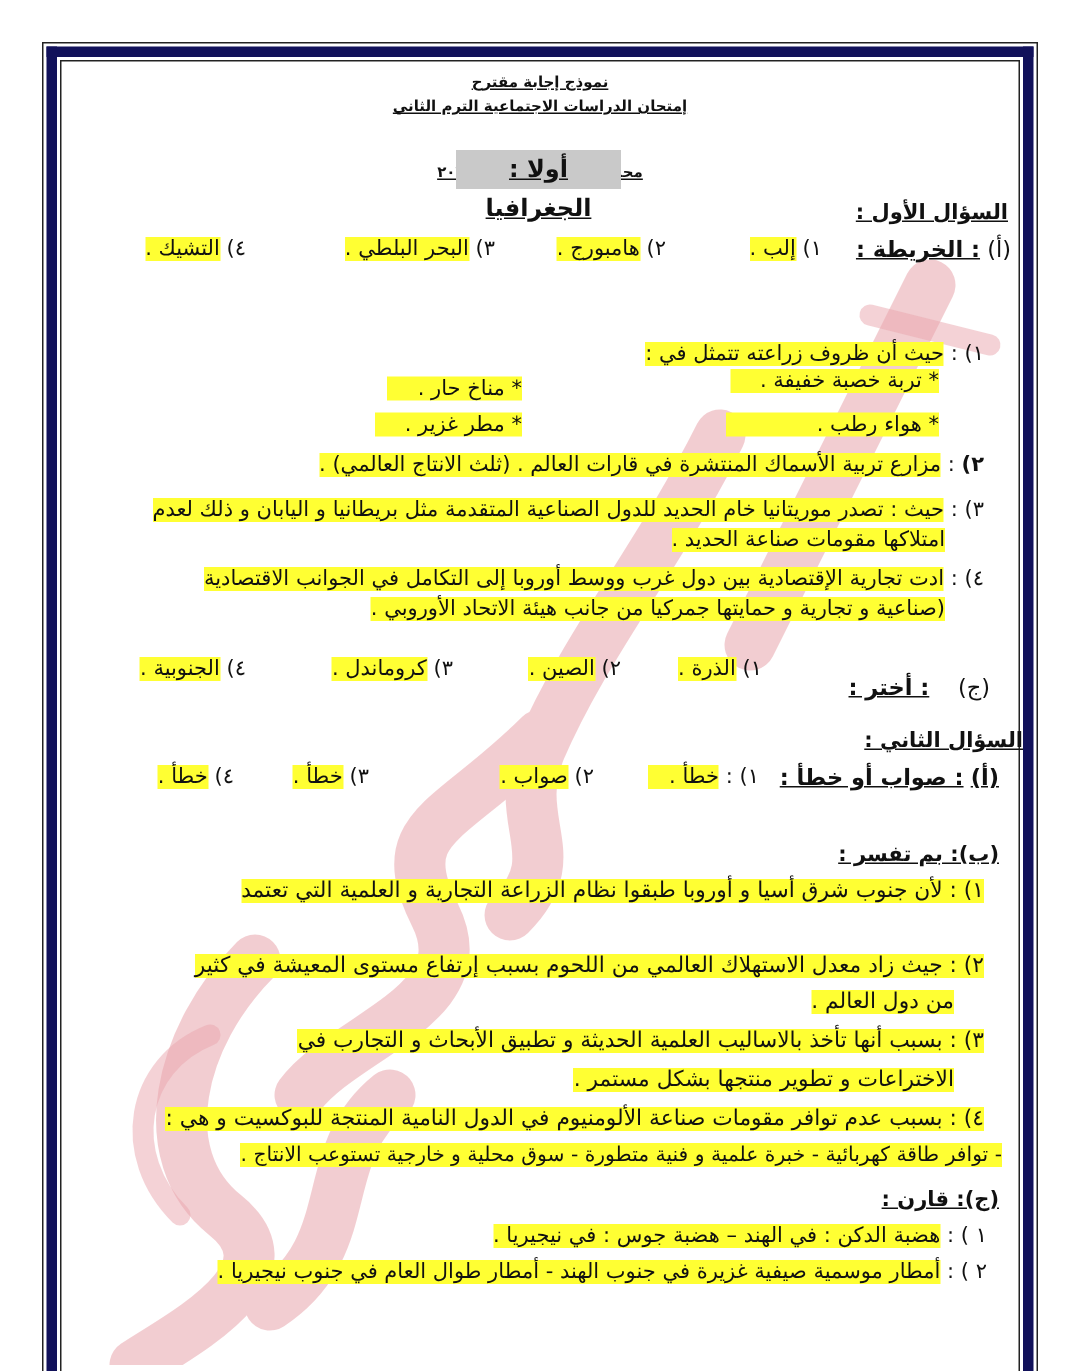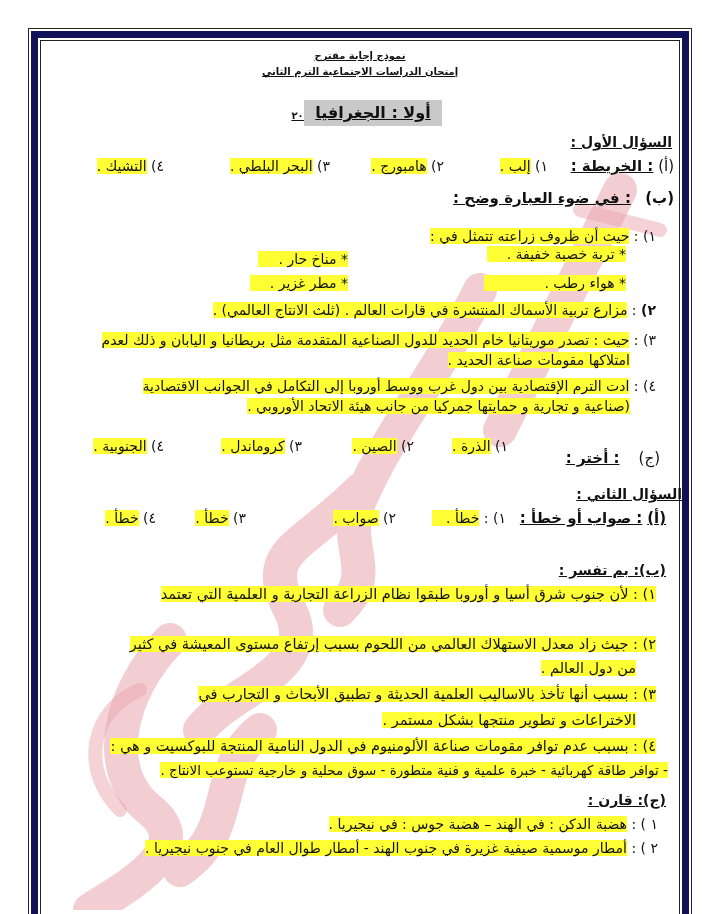--- a/index.html
+++ b/index.html
@@ -28,21 +28,21 @@
       position: absolute; left: 44px; top: 44px; width: 632px; height: 866px;
       direction: rtl; z-index: 2;
     }
 
     .hdr { position: absolute; left: 0; width: 632px; text-align: center; font-weight: bold; }
     .hdr span { text-decoration: underline; }
     .hdr1 { top: 6px; font-size: 10px; }
     .hdr2 { top: 22px; font-size: 10px; }
     .hdr3 { top: 38px; font-size: 10px; margin-top: 28px; }
     .title-box {
-      position: absolute; top: 56px; left: 260px; width: 138px; height: 26px;
+      position: absolute; top: 56px; left: 260px; width: 110px; height: 26px;
       background: #c9c9c9; text-align: center; font-size: 16px; font-weight: bold;
       line-height: 26px; text-decoration: underline;
     }
 
     .line { position: absolute; right: 0; white-space: nowrap; font-size: 14px; line-height: 20px; }
     .hl { background: #ffff33; }
     .u { text-decoration: underline; font-weight: bold; }
     .b { font-weight: bold; }
     .sm { font-size: 12px; }
 
@@ -88,44 +88,40 @@
   <div class="abs" style="top:112px; right:232px;">
     <span>٢)</span> <span class="hl">هامبورج .</span>
   </div>
   <div class="abs" style="top:112px; right:346px;">
     <span>٣)</span> <span class="hl">البحر البلطي .</span>
   </div>
   <div class="abs" style="top:112px; right:512px;">
     <span>٤)</span> <span class="hl">التشيك .</span>
   </div>
 
-  <div class="abs" style="top:144px; right:2px; font-size:15px;">
-    <span class="b">(ب)</span>&nbsp;&nbsp;
-    <span class="u">: في ضوء العبارة وضح :</span>
-  </div>
 
   <div class="abs" style="top:182px; right:20px;">
     <span>١)</span> : <span class="hl">حيث أن ظروف زراعته تتمثل في :</span>
   </div>
   <div class="abs" style="top:200px; right:50px;"><span class="hl" style="padding-left:20px;">* تربة خصبة خفيفة .</span></div>
   <div class="abs" style="top:205px; right:328px;"><span class="hl" style="padding-left:20px;">* مناخ حار .</span></div>
   <div class="abs" style="top:229px; right:50px;"><span class="hl" style="padding-left:60px;">* هواء رطب .</span></div>
   <div class="abs" style="top:229px; right:328px;"><span class="hl" style="padding-left:20px;">* مطر غزير .</span></div>
 
   <div class="abs sm" style="top:256px; right:20px;">
     <span class="b">٢)</span> : <span class="hl">مزارع تربية الأسماك المنتشرة في قارات العالم . (ثلث الانتاج العالمي) .</span>
   </div>
   <div class="abs sm" style="top:286px; right:20px;">
     <span>٣)</span> : <span class="hl">حيث : تصدر موريتانيا خام الحديد للدول الصناعية المتقدمة مثل بريطانيا و اليابان و ذلك لعدم</span>
   </div>
   <div class="abs sm" style="top:306px; right:46px;">
     <span class="hl">امتلاكها مقومات صناعة الحديد .</span>
   </div>
   <div class="abs sm" style="top:332px; right:20px;">
-    <span>٤)</span> : <span class="hl">ادت الترم الإقتصادية بين دول غرب ووسط أوروبا إلى التكامل في الجوانب الاقتصادية</span>
+    <span>٤)</span> : <span class="hl">ادت تجارية الإقتصادية بين دول غرب ووسط أوروبا إلى التكامل في الجوانب الاقتصادية</span>
   </div>
   <div class="abs sm" style="top:352px; right:46px;">
     <span class="hl">(صناعية و تجارية و حمايتها جمركيا من جانب هيئة الاتحاد الأوروبي .</span>
   </div>
 
   <div class="abs" style="top:404px; right:16px; font-size:15px;">
     <span>(ج)</span>&nbsp;&nbsp;&nbsp;
     <span class="u">: أختر :</span>
   </div>
   <div class="abs" style="top:392px; right:168px;">

